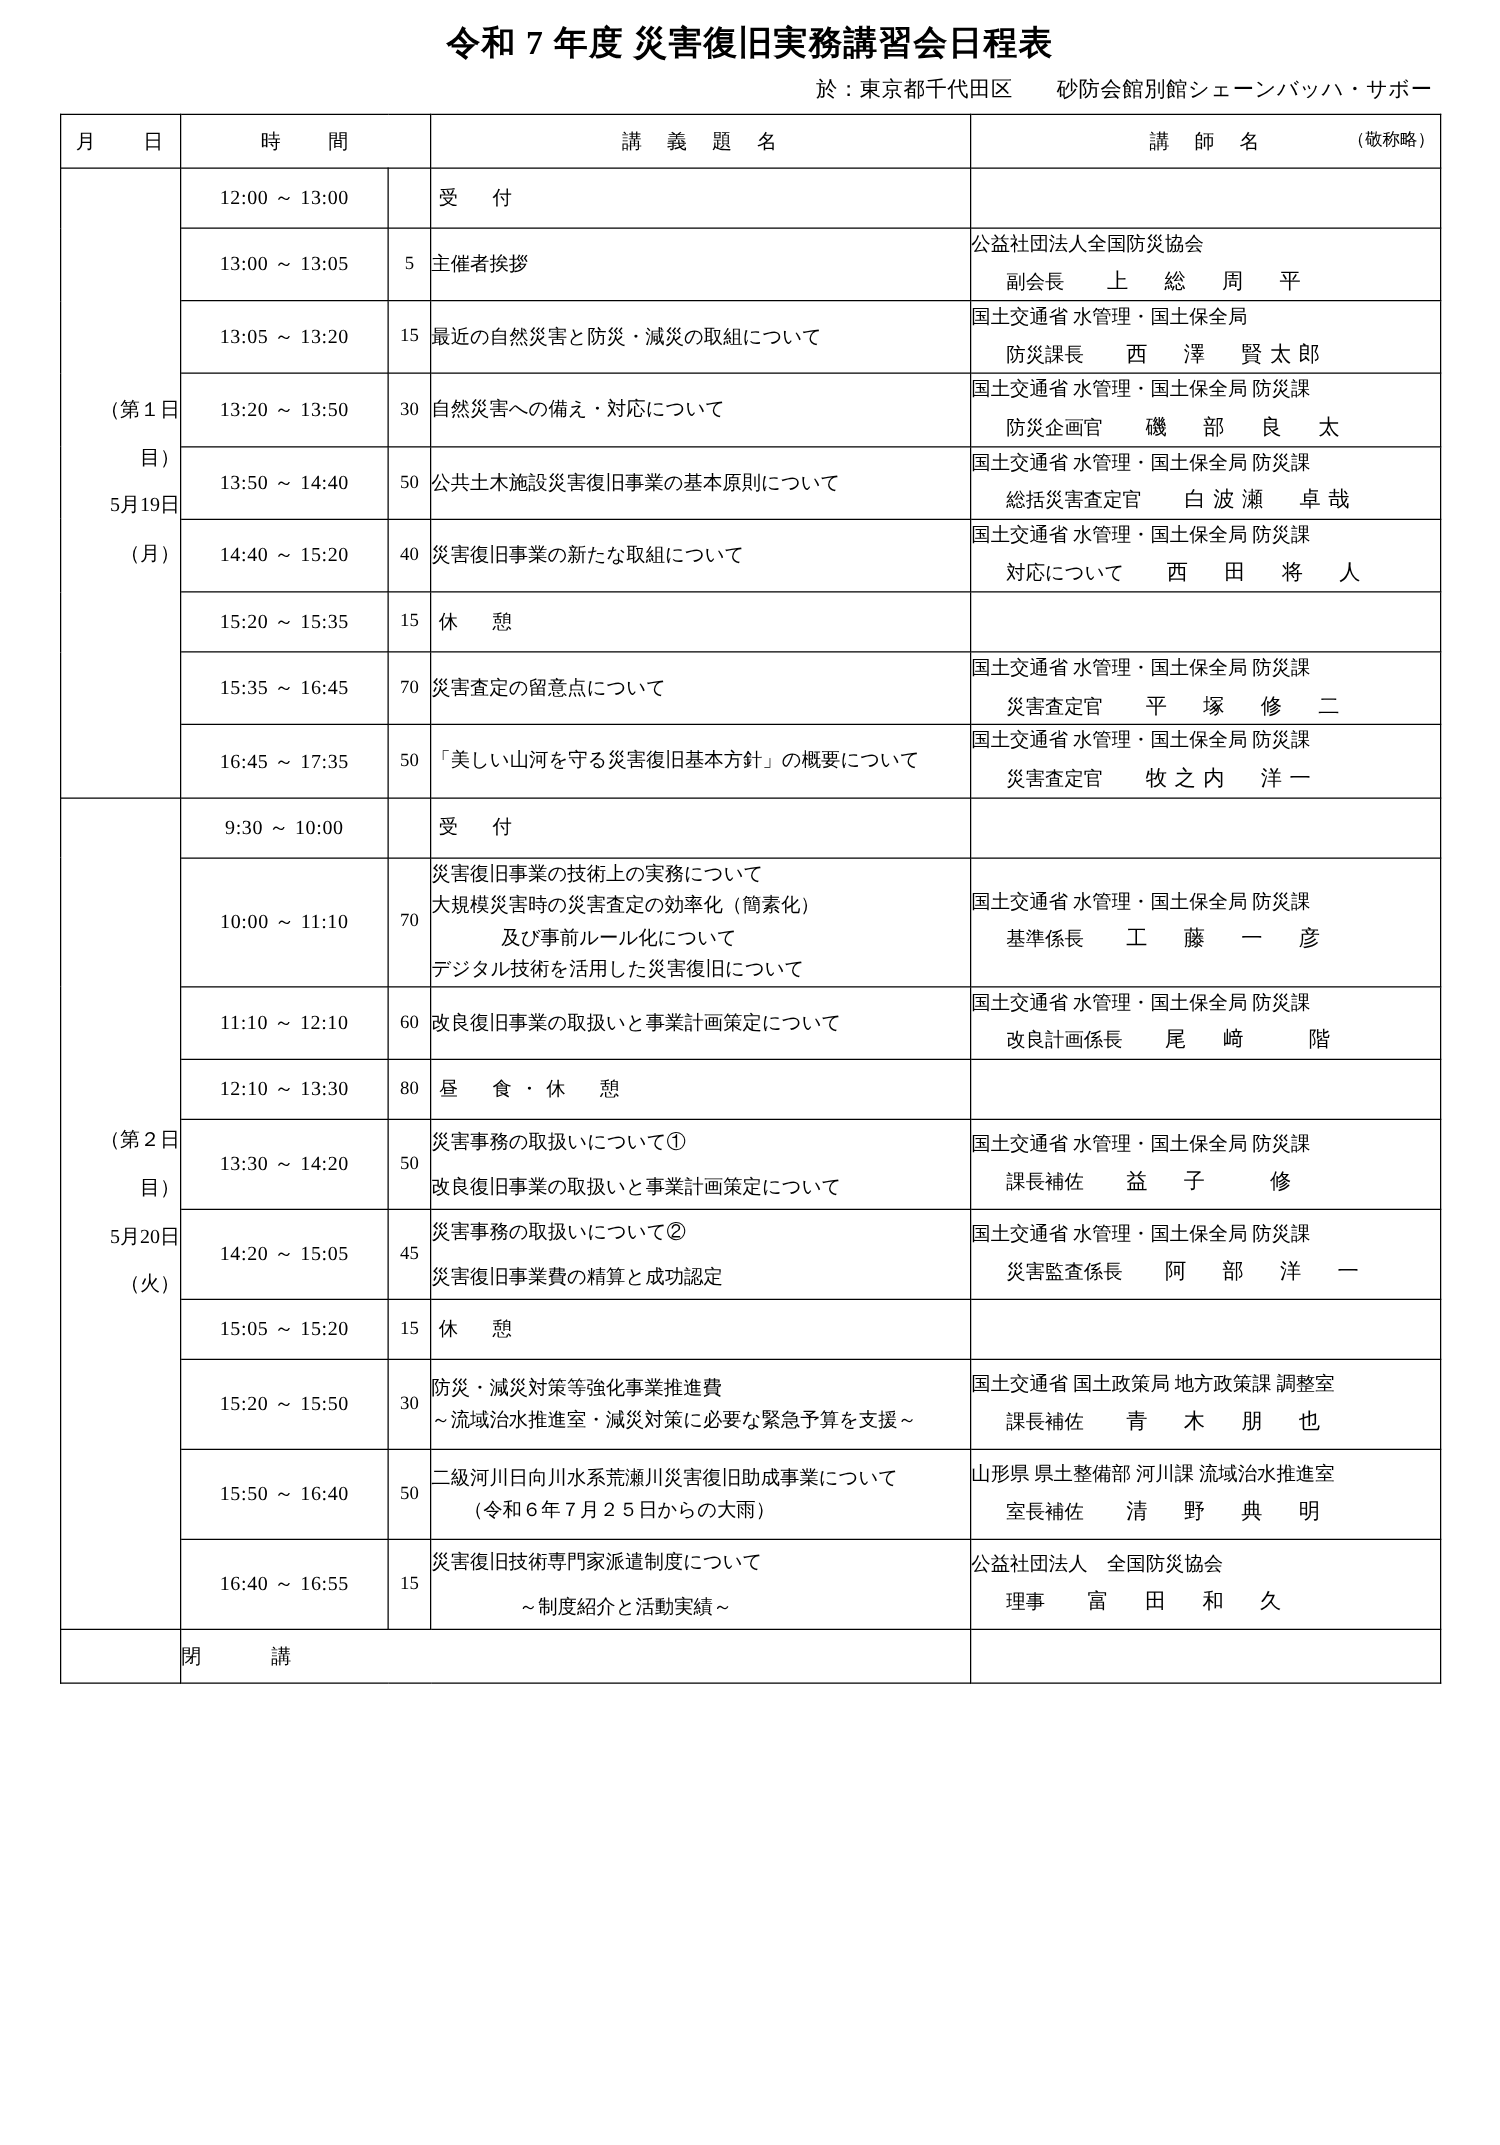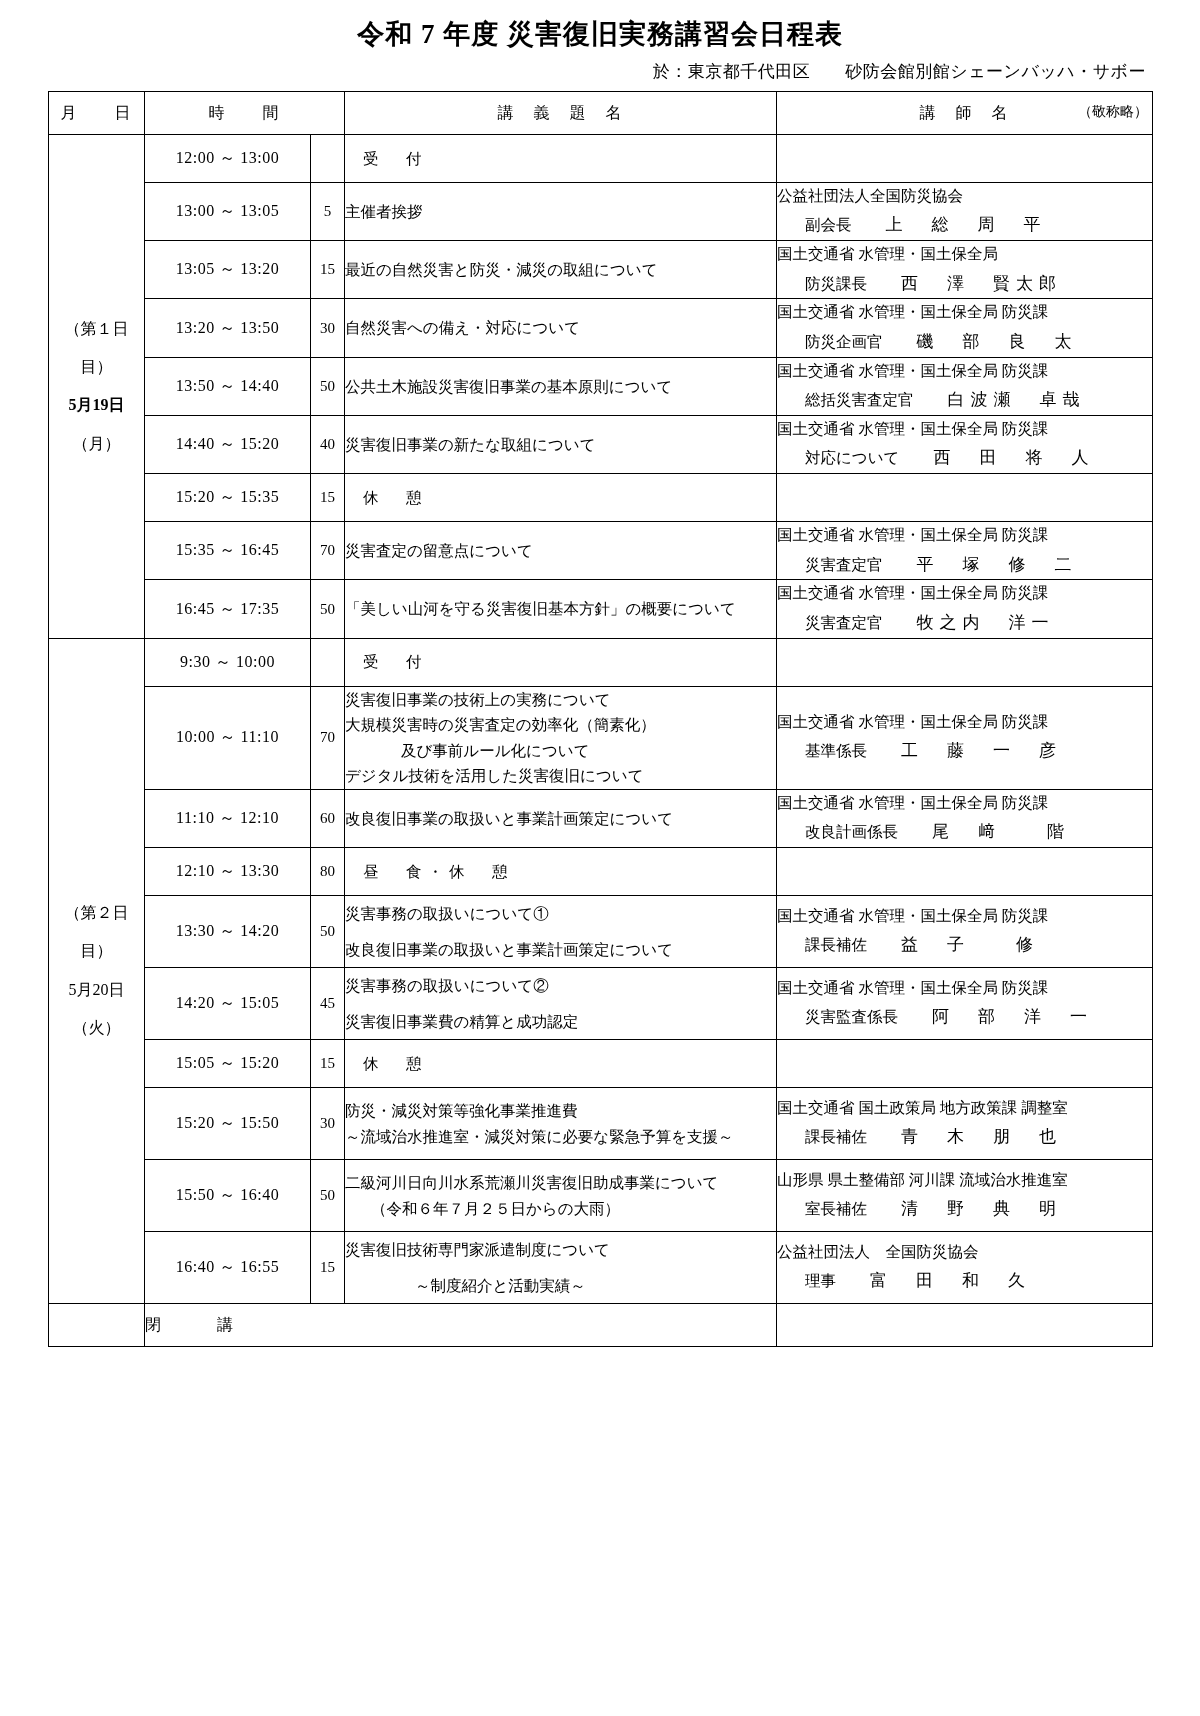--- a/index.html
+++ b/index.html
@@ -63,42 +63,42 @@
     position: relative;
   }
   th .hdr-note {
     position: absolute;
     right: 4px;
     top: 0;
     font-size: 14px;
     letter-spacing: 0;
   }
   td.day-cell {
-    text-align: center;
+    text-align: right;
     font-size: 16px;
     line-height: 2.4;
   }
   td.time-cell {
     text-align: center;
     font-size: 16px;
     letter-spacing: 0.5px;
     white-space: nowrap;
   }
   td.min-cell {
     text-align: center;
     font-size: 15px;
   }
   td.subject-cell {
     padding: 6px 0 6px 14px;
     font-size: 15.5px;
     line-height: 1.65;
   }
   td.subject-cell.spaced {
     letter-spacing: 6px;
-    padding-left: 18px;
+    padding-left: 6px;
   }
   td.lect-cell {
     padding: 6px 0 6px 14px;
     font-size: 15.5px;
     line-height: 1.7;
   }
   .lect-org { display: block; }
   .lect-row {
     display: block;
     margin-top: 2px;
@@ -159,21 +159,21 @@
             <span>講　師　名</span>
             <span class="hdr-note">（敬称略）</span>
           </span>
         </th>
       </tr>
     </thead>
     <tbody id="schedule-body">
         <tr class="r-h1">
           <td class="day-cell" rowspan="9">
             <span style="display: block;">（第１日目）</span>
-            <span style="display: block; font-weight: bold;">5月19日</span>
+            <span style="display: block;">5月19日</span>
             <span style="display: block;">（月）</span>
           </td>
           <td class="time-cell">12:00 ～ 13:00</td>
           <td class="min-cell"></td>
           <td class="subject-cell spaced">
             <span class="subj-line">受　付</span>
           </td>
           <td class="lect-cell"></td>
         </tr>
         <tr class="r-h1">

